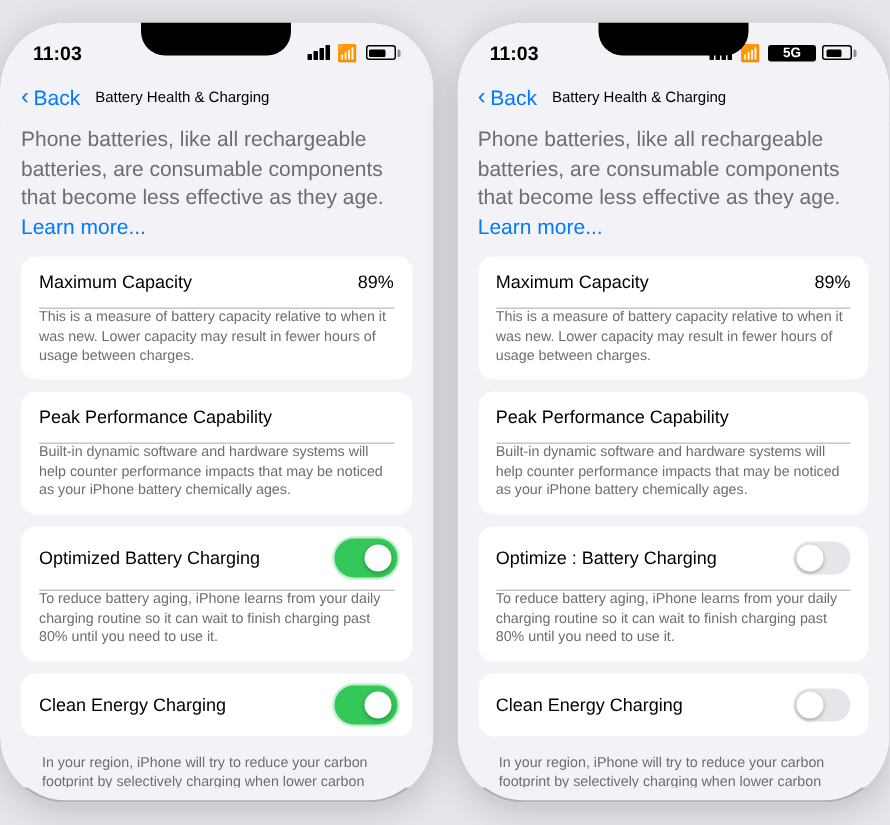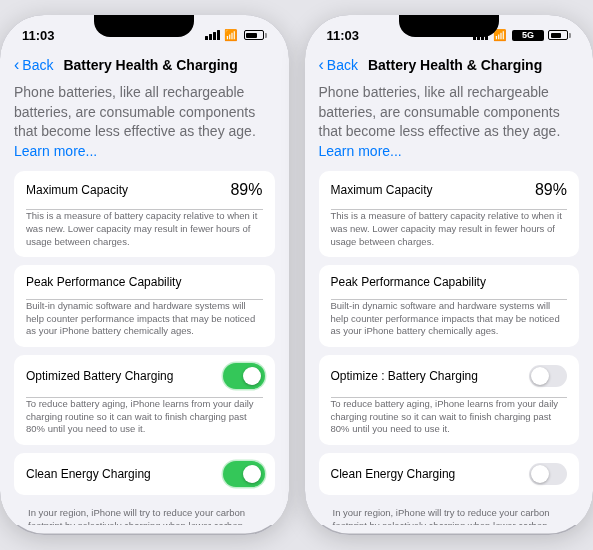--- a/index.html
+++ b/index.html
@@ -132,22 +132,22 @@
     }
 
     .back-chevron {
       font-size: 16px;
       font-weight: 300;
       line-height: 1;
       margin-top: -1px;
     }
 
     .nav-title {
-      font-size: 14px;
-      font-weight: 700;
+      font-size: 10px;
+      font-weight: 400;
       color: #000;
       margin-left: 10px;
       flex: 1;
     }
 
     
     .content {
       background: #f2f2f7;
       padding: 0 14px;
       overflow: hidden;
@@ -180,21 +180,21 @@
       padding: 10px 12px;
     }
 
     .card-row-label {
       font-size: 12px;
       color: #000;
       font-weight: 400;
     }
 
     .card-row-value {
-      font-size: 16px;
+      font-size: 12px;
       color: #000;
     }
 
     .card-desc {
       font-size: 9.5px;
       color: #6d6d72;
       padding: 0 12px 9px;
       line-height: 1.35;
     }
 

